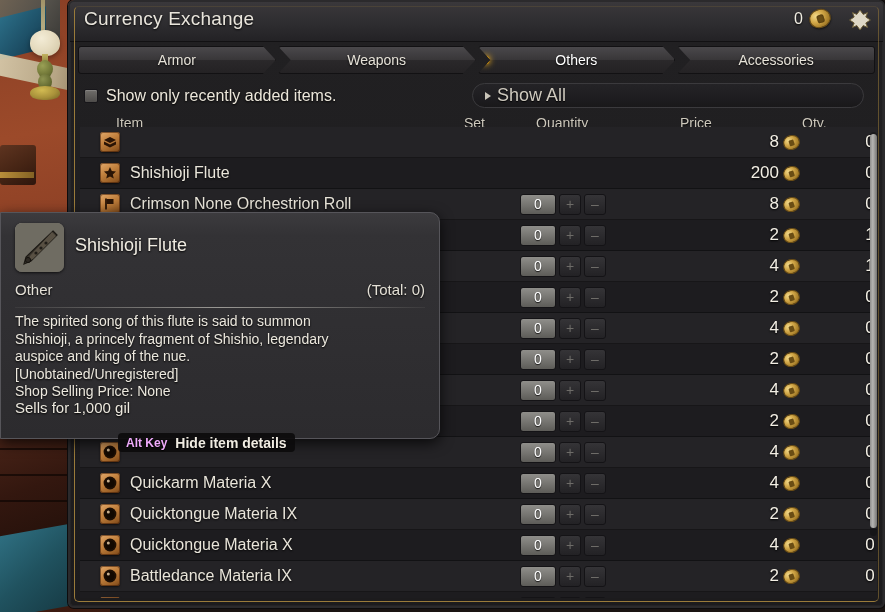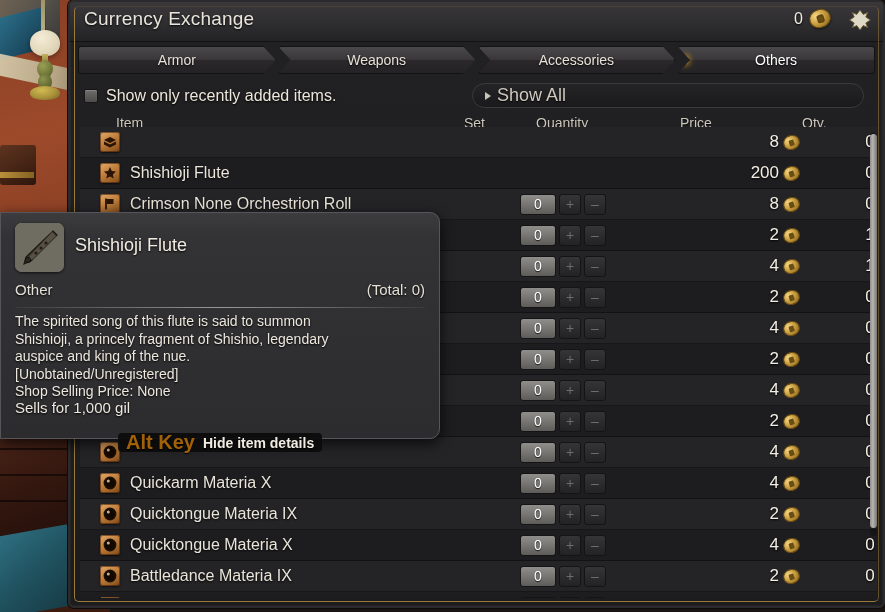--- a/index.html
+++ b/index.html
@@ -342,21 +342,21 @@
     font-size: 15px; color: #ece8de; text-shadow: 0 1px 2px #000;
   }
   .tt-hint {
     position: absolute; left: 118px; top: 433px;
     height: 19px; padding: 0 8px;
     background: rgba(12,11,12,.92);
     border-radius: 4px;
     display: flex; align-items: center; gap: 8px;
     z-index: 70;
   }
-  .tt-hint .key { font-size: 20px; font-weight: bold; color: #a16207; text-shadow: 0 1px 1px #000; }
+  .tt-hint .key { font-size: 12px; font-weight: bold; color: #f0abfc; text-shadow: 0 1px 1px #000; }
   .tt-hint .act { font-size: 14px; font-weight: bold; color: #f0ece2; text-shadow: 0 1px 1px #000; }
 </style>
 </head>
 <body>
 
 <div id="scene">
   <div class="floor"></div>
   <div class="wall-top"></div>
   <div class="rug-blue"></div>
   <div class="rug-cream"></div>
@@ -393,27 +393,27 @@
 
   <div class="tabbar">
     <div class="tab">
 
       <span>Armor</span>
     </div>
     <div class="tab">
 
       <span>Weapons</span>
     </div>
-    <div class="tab">
-
-      <span>Accessories</span>
-    </div>
     <div class="tab active">
       <span class="tab-marker"></span>
       <span>Others</span>
+    </div>
+    <div class="tab">
+
+      <span>Accessories</span>
     </div>
   </div>
 
   <div class="filterrow">
     <div class="checkbox"></div>
     <span class="chk-label">Show only recently added items.</span>
     <div class="showall">
       <span class="tri"></span>
       <span class="showall-label">Show All</span>
     </div>

